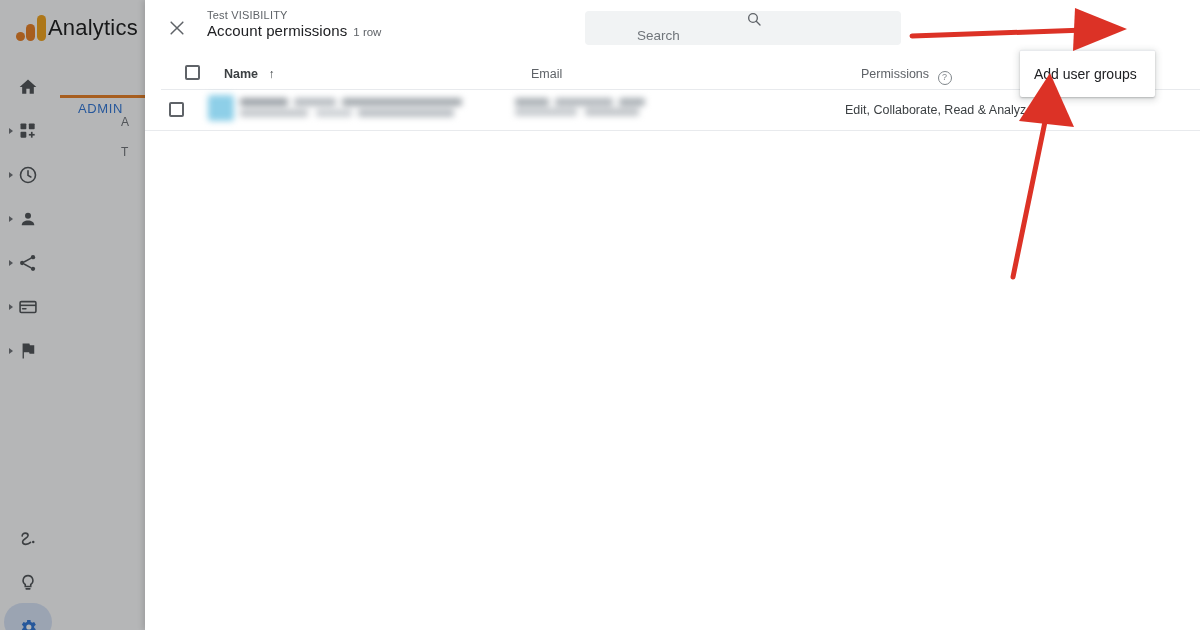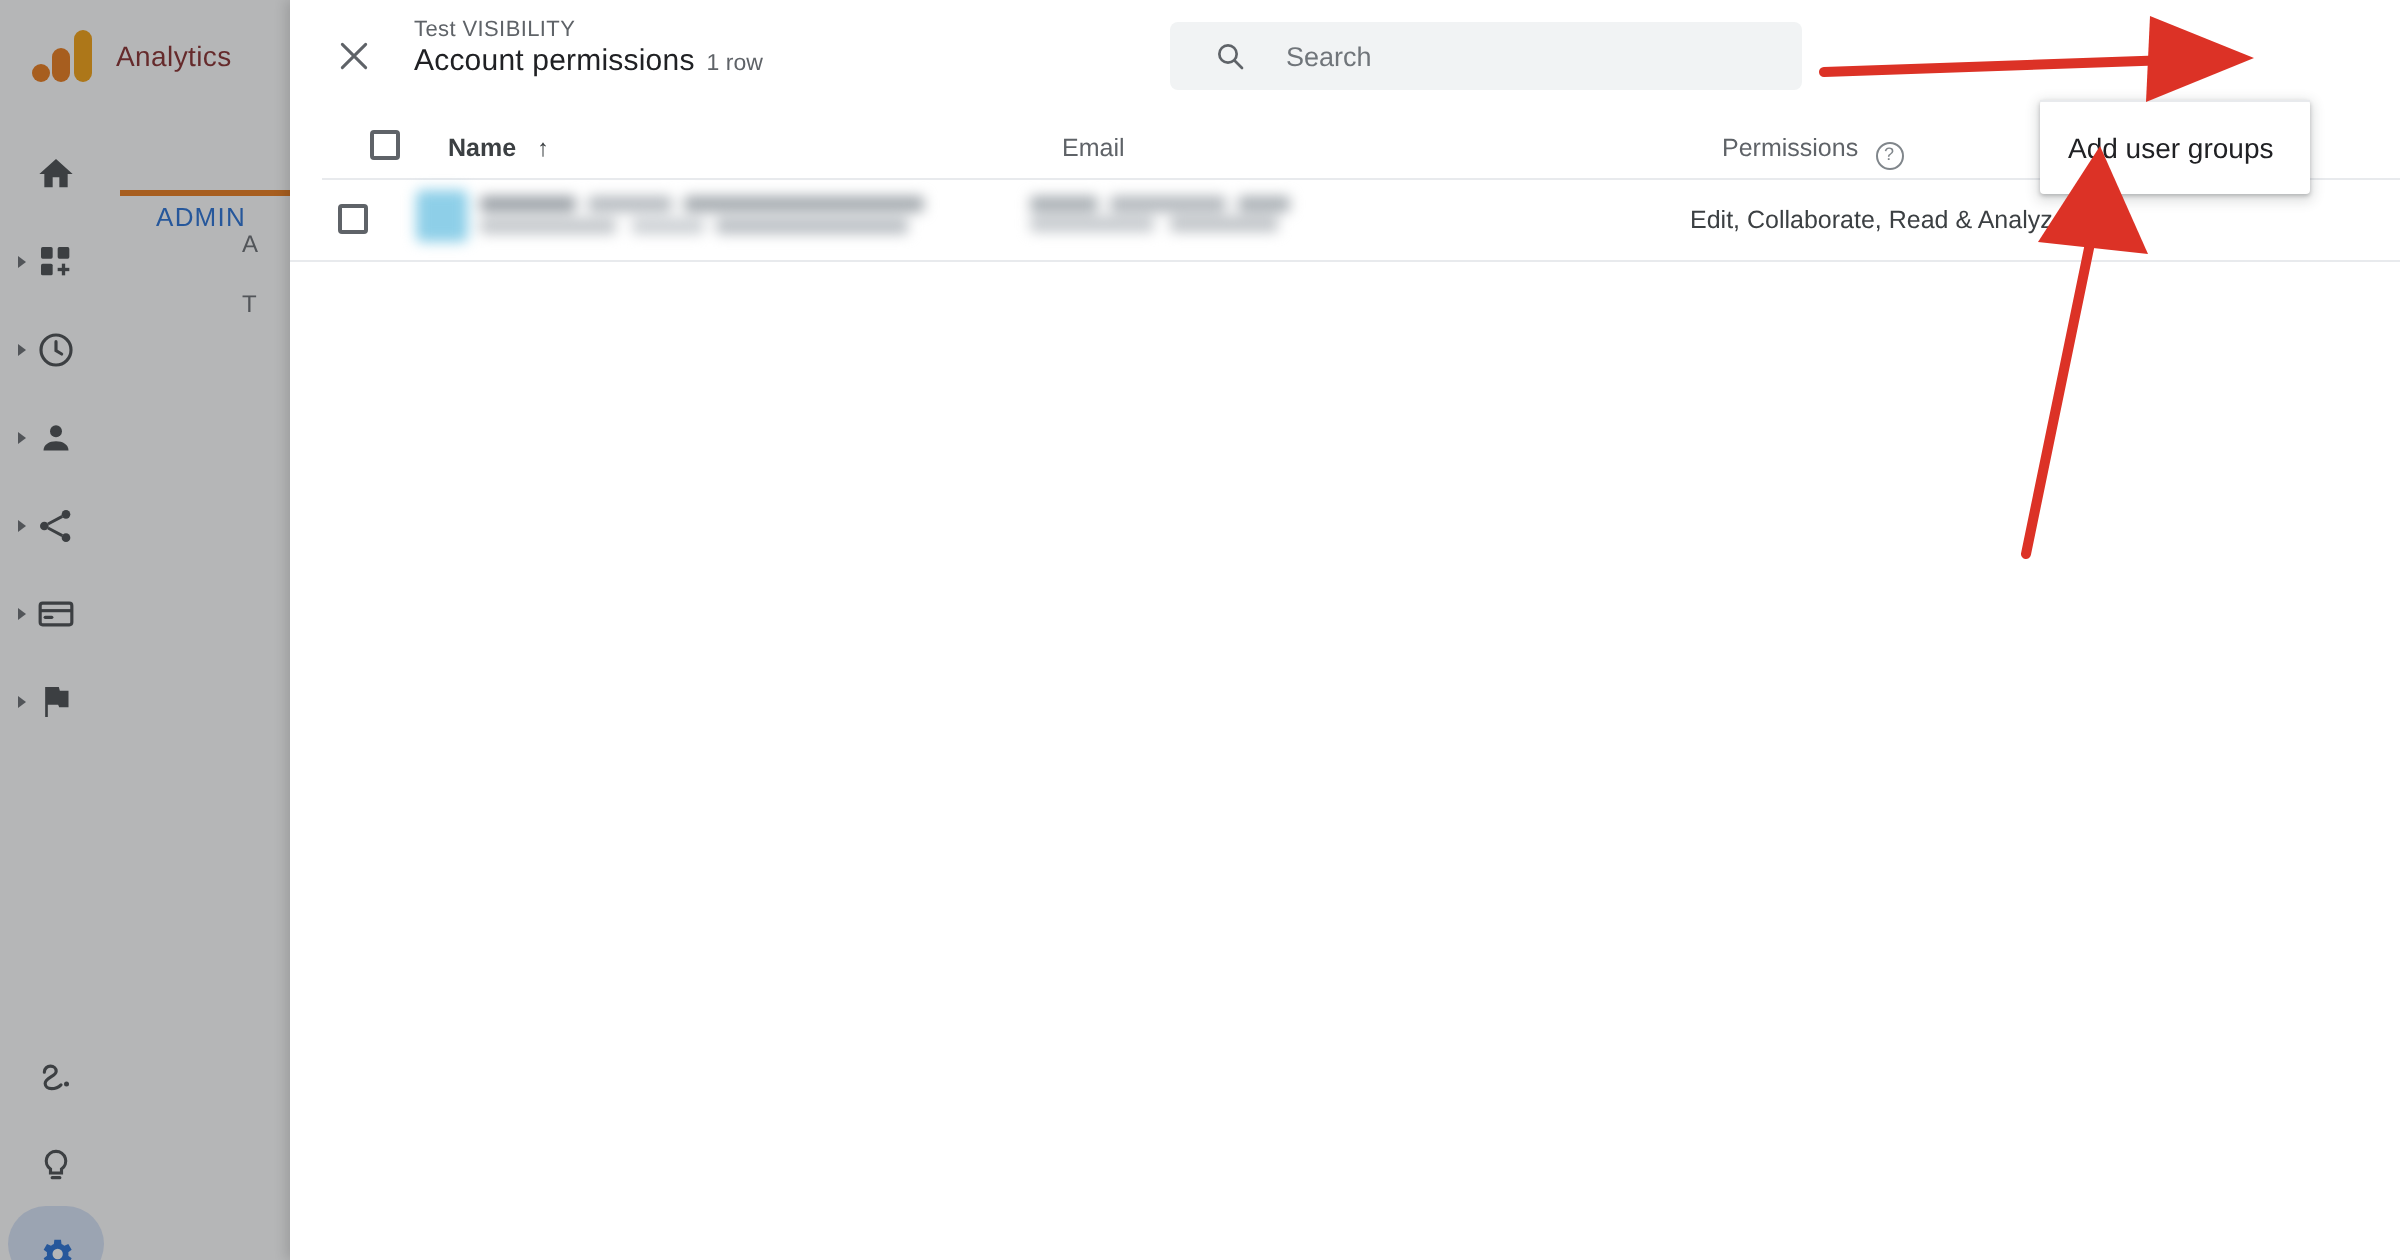--- a/index.html
+++ b/index.html
@@ -28,21 +28,21 @@
   }
   .ga-logo .bar-mid{
     position:absolute;right:13px;bottom:4px;width:9px;height:17px;
     background:#e8710a;border-radius:4.5px;
   }
   .ga-logo .dot{
     position:absolute;left:2px;bottom:4px;width:9px;height:9px;
     background:#e8710a;border-radius:50%;
   }
   .ga-brand{
-    margin-left:10px;font-size:14px;color:#7f1d1d;letter-spacing:0.2px;
+    margin-left:0;font-size:22px;color:#000000;letter-spacing:0.2px;
   }
 
   .ga-rail{
     position:absolute;left:0;top:55px;width:56px;height:575px;
     background:#ffffff;
   }
   .rail-item{
     position:absolute;left:0;width:56px;height:44px;
     display:flex;align-items:center;justify-content:center;
   }
@@ -103,21 +103,21 @@
   .hdr-rowcount{
     position:absolute;left:0;top:0;
     font-size:11.5px;color:#5f6368;margin-left:6px;
   }
   .hdr-titlewrap{
     position:absolute;left:62px;top:22px;display:flex;align-items:baseline;
   }
 
   .search-box{
     position:absolute;left:440px;top:11px;width:316px;height:34px;
-    background:#f1f3f4;border-radius:4px;display:flex;align-items:center;
+    background:#f1f3f4;border-radius:4px;display:flex;align-items:center;flex-direction:column;
   }
   .search-icon{margin-left:22px;width:16px;height:16px;display:block;}
   .search-input{
     border:0;background:transparent;outline:none;margin-left:18px;
     font-family:"Liberation Sans", sans-serif;font-size:13.5px;color:#3c4043;
     width:230px;
   }
   .search-input::placeholder{color:#70757a;}
 
   

